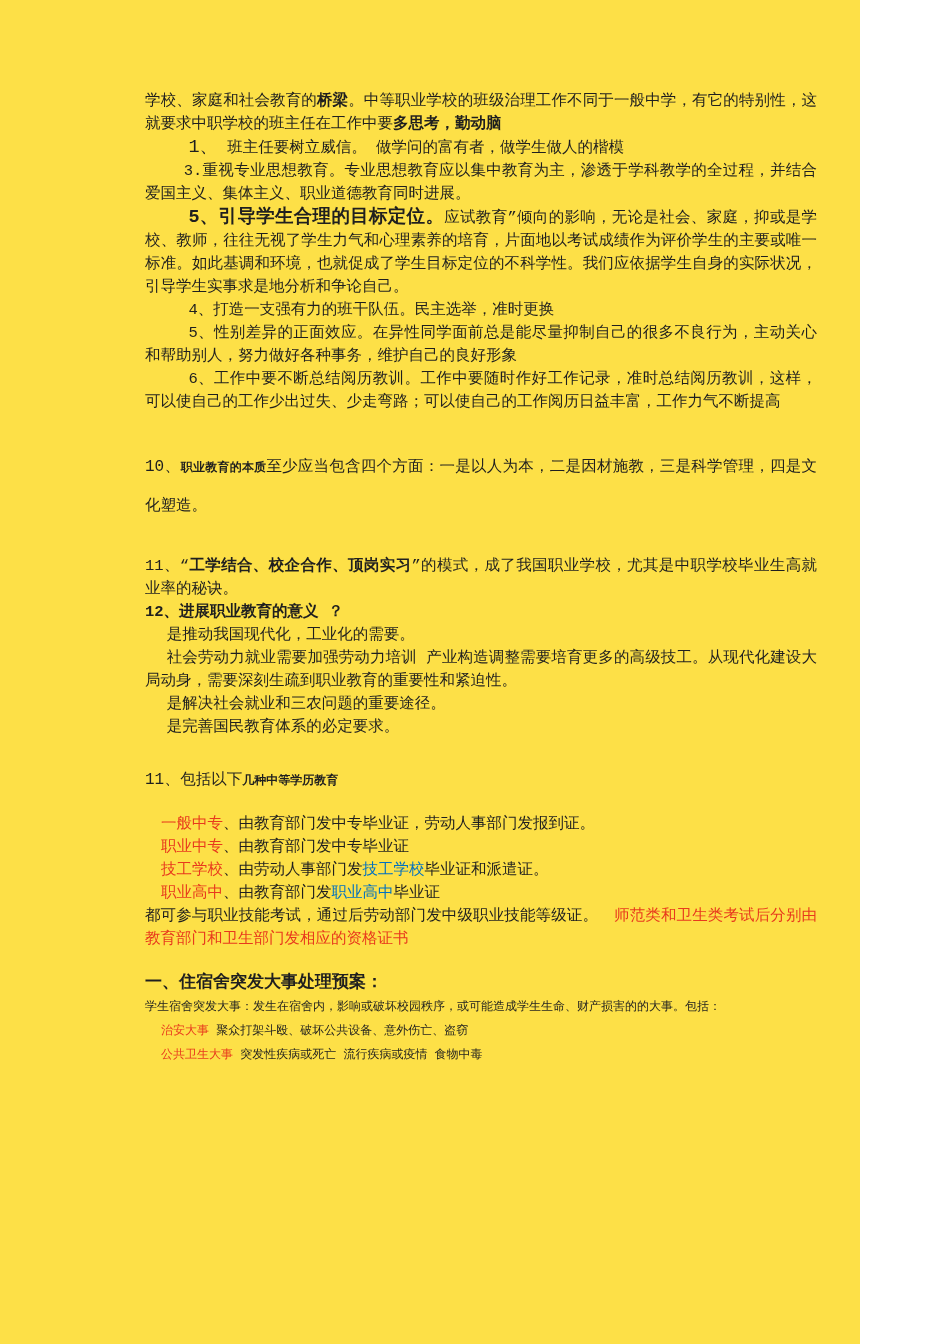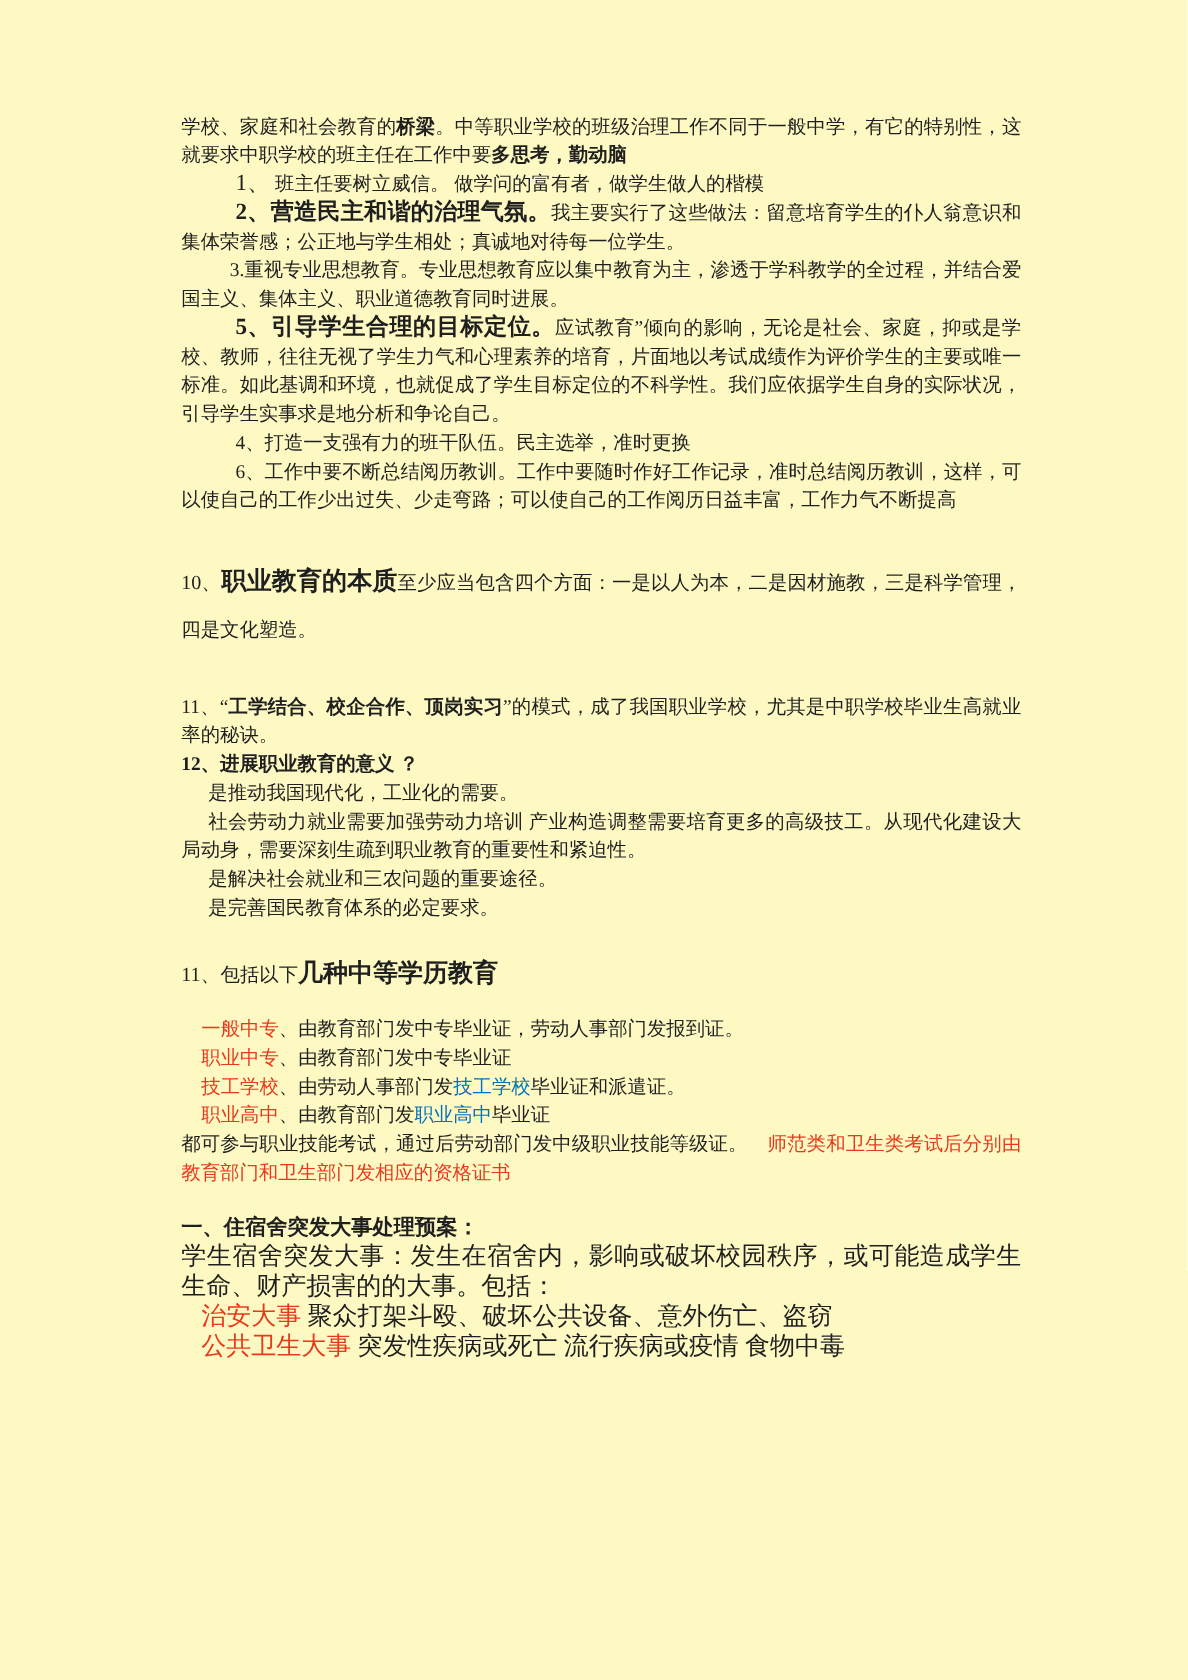--- a/index.html
+++ b/index.html
@@ -1,23 +1,23 @@
 <!DOCTYPE html>
 <html style="--red: #e8391d; --blue: #0070c0; --text: #1f1f1f;"><head>
 <meta charset="utf-8">
 <style>
   * { margin: 0; padding: 0; box-sizing: border-box; }
   html, body { background: #ffffff; }
   .page {
     position: relative;
-    width: 950px;
+    width: 860px;
     height: 1344px;
-    background: #fef9c3;
+    background: #fde047;
     overflow: hidden;
-    font-family: Liberation Serif, serif;
+    font-family: Liberation Mono, monospace;
     color: var(--text, #1c1c1c);
   }
   .content {
     position: absolute;
     left: 145px;
     top: 90px;
     width: 672px;
   }
   .para {
     font-size: 15.5px;
@@ -27,36 +27,36 @@
   .ind-3  { text-indent: 2.8em; }
   .ind-25 { text-indent: 2.5em; }
   .ind-15 { text-indent: 1.4em; }
   .loose  { line-height: 38px; }
   .mt-xl  { margin-top: 34px; }
   .mt-lg  { margin-top: 20px; }
   .mt-md  { margin-top: 30px; }
   .b      { font-weight: bold; }
   .s-lg   { font-size: 18.5px; }
   .s-xl   { font-size: 16px; }
-  .s-md   { font-size: 20px; }
+  .s-md   { font-size: 12px; }
   .s-md2  { font-size: 17px; }
   .c-red  { color: var(--red, #e8391d); margin-left: 16px; }
   .c-blue { color: var(--blue, #0070c0); }
 </style>
 </head>
 <body>
 
 <div class="page">
   <div class="content">
       <p class="para"><span class="run">学校、家庭和社会教育的</span><span class="run b">桥梁</span><span class="run">。中等职业学校的班级治理工作不同于一般中学，有它的特别性，这就要求中职学校的班主任在工作中要</span><span class="run b">多思考，勤动脑</span></p>
       <p class="para ind-3"><span class="run s-lg">1、</span><span class="run"> 班主任要树立威信。 做学问的富有者，做学生做人的楷模</span></p>
-      <p class="para ind-3"><span class="run b s-lg">2、营造民主和谐的治理气氛。</span><span class="run">我主要实行了这些做法：留意培育学生的仆人翁意识和集体荣誉感；公正地与学生相处；真诚地对待每一位学生。</span></p>
       <p class="para ind-25"><span class="run">3.重视专业思想教育。专业思想教育应以集中教育为主，渗透于学科教学的全过程，并结合爱国主义、集体主义、职业道德教育同时进展。</span></p>
       <p class="para ind-3"><span class="run b s-lg">5、引导学生合理的目标定位。</span><span class="run">应试教育”倾向的影响，无论是社会、家庭，抑或是学校、教师，往往无视了学生力气和心理素养的培育，片面地以考试成绩作为评价学生的主要或唯一标准。如此基调和环境，也就促成了学生目标定位的不科学性。我们应依据学生自身的实际状况，引导学生实事求是地分析和争论自己。</span></p>
       <p class="para ind-3"><span class="run">4、打造一支强有力的班干队伍。民主选举，准时更换</span></p>
+      <p class="para ind-3"><span class="run">5、性别差异的正面效应。在异性同学面前总是能尽量抑制自己的很多不良行为，主动关心和帮助别人，努力做好各种事务，维护自己的良好形象</span></p>
       <p class="para ind-3"><span class="run">6、工作中要不断总结阅历教训。工作中要随时作好工作记录，准时总结阅历教训，这样，可以使自己的工作少出过失、少走弯路；可以使自己的工作阅历日益丰富，工作力气不断提高</span></p>
       <p class="para loose mt-xl"><span class="run s-xl">10、</span><span class="run b s-md">职业教育的本质</span><span class="run">至少应当包含四个方面：一是以人为本，二是因材施教，三是科学管理，四是文化塑造。</span></p>
       <p class="para mt-md"><span class="run">11、“</span><span class="run b">工学结合、校企合作、顶岗实习</span><span class="run">”的模式，成了我国职业学校，尤其是中职学校毕业生高就业率的秘诀。</span></p>
       <p class="para"><span class="run b">12、进展职业教育的意义 ？</span></p>
       <p class="para ind-15"><span class="run">是推动我国现代化，工业化的需要。</span></p>
       <p class="para ind-15"><span class="run">社会劳动力就业需要加强劳动力培训 产业构造调整需要培育更多的高级技工。从现代化建设大局动身，需要深刻生疏到职业教育的重要性和紧迫性。</span></p>
       <p class="para ind-15"><span class="run">是解决社会就业和三农问题的重要途径。</span></p>
       <p class="para ind-15"><span class="run">是完善国民教育体系的必定要求。</span></p>
       <p class="para mt-md"><span class="run s-xl">11、</span><span class="run">包括以下</span><span class="run b s-md">几种中等学历教育</span></p>
       <p class="para mt-lg"><span class="run c-red">一般中专</span><span class="run">、由教育部门发中专毕业证，劳动人事部门发报到证。</span></p>

